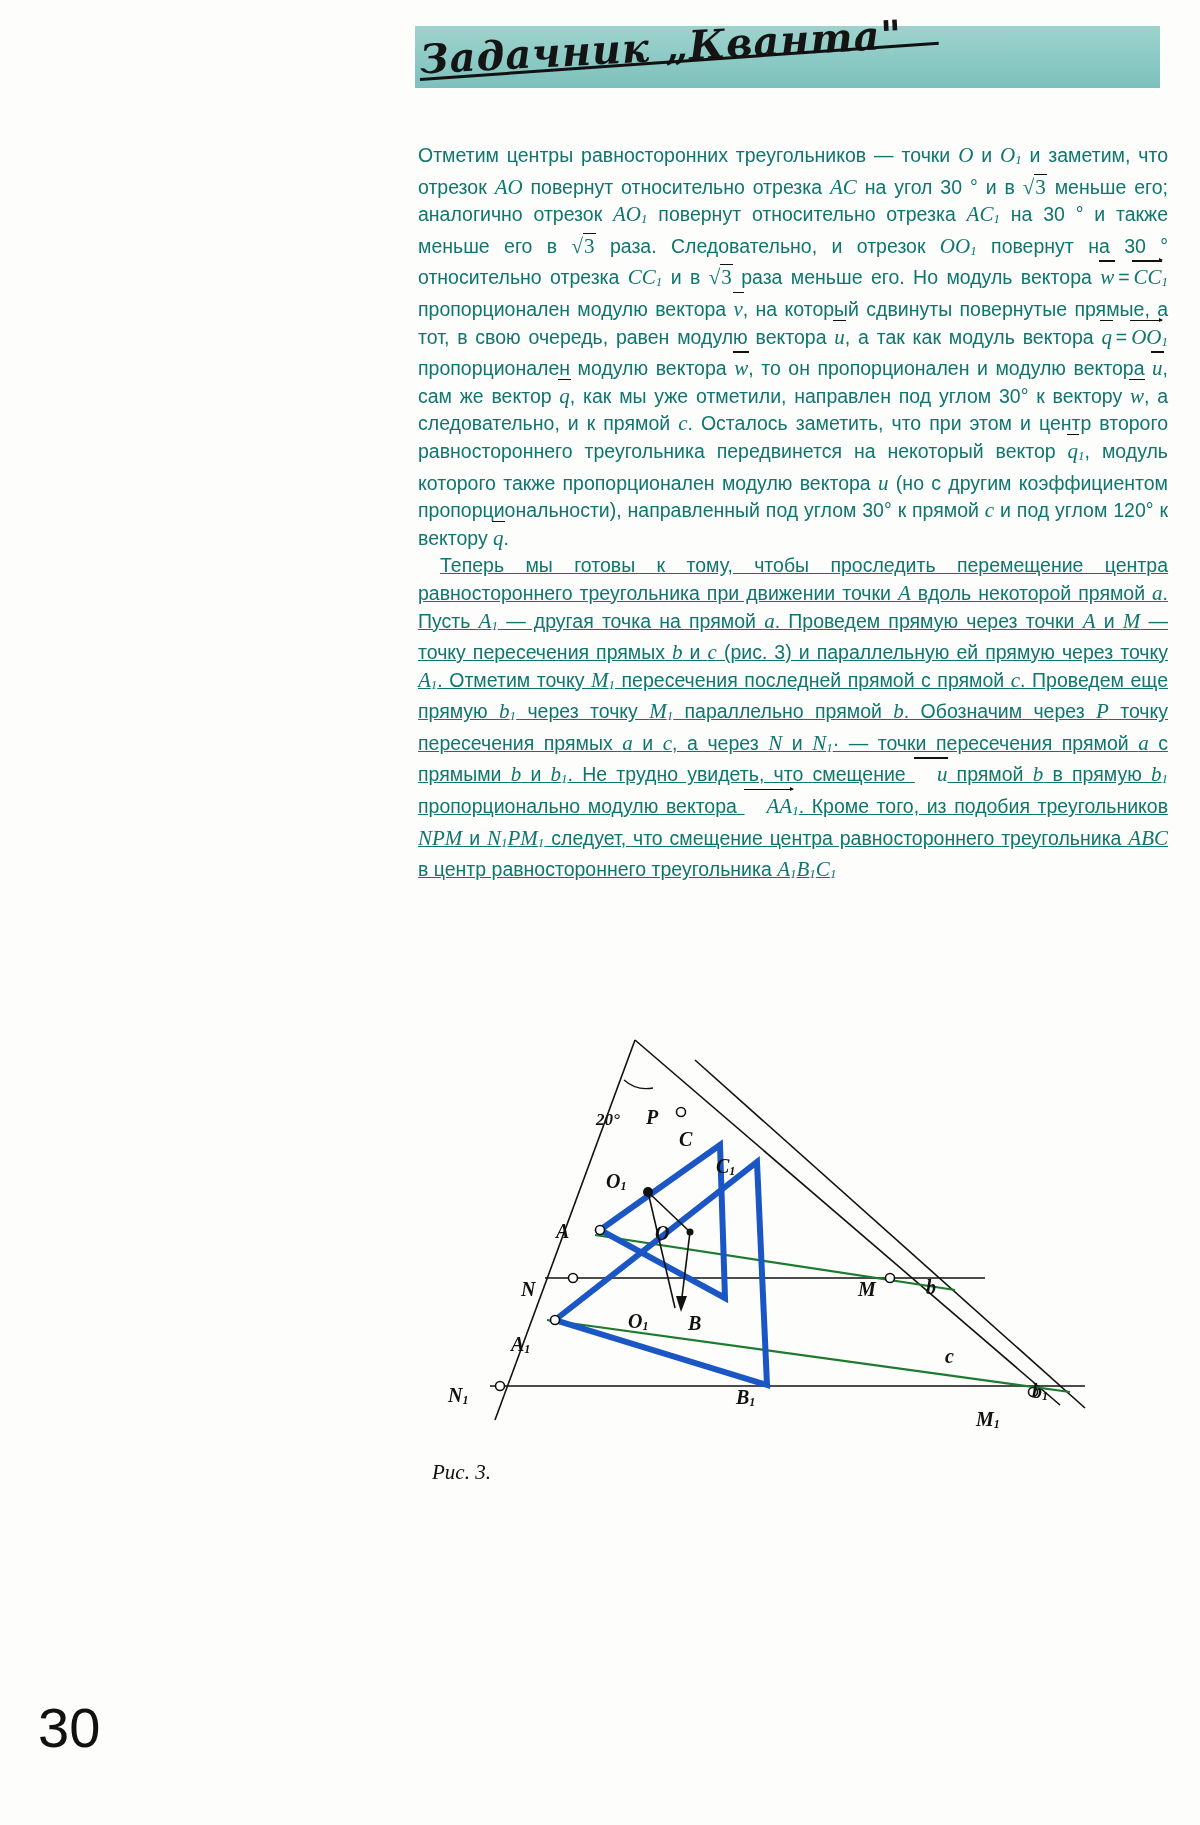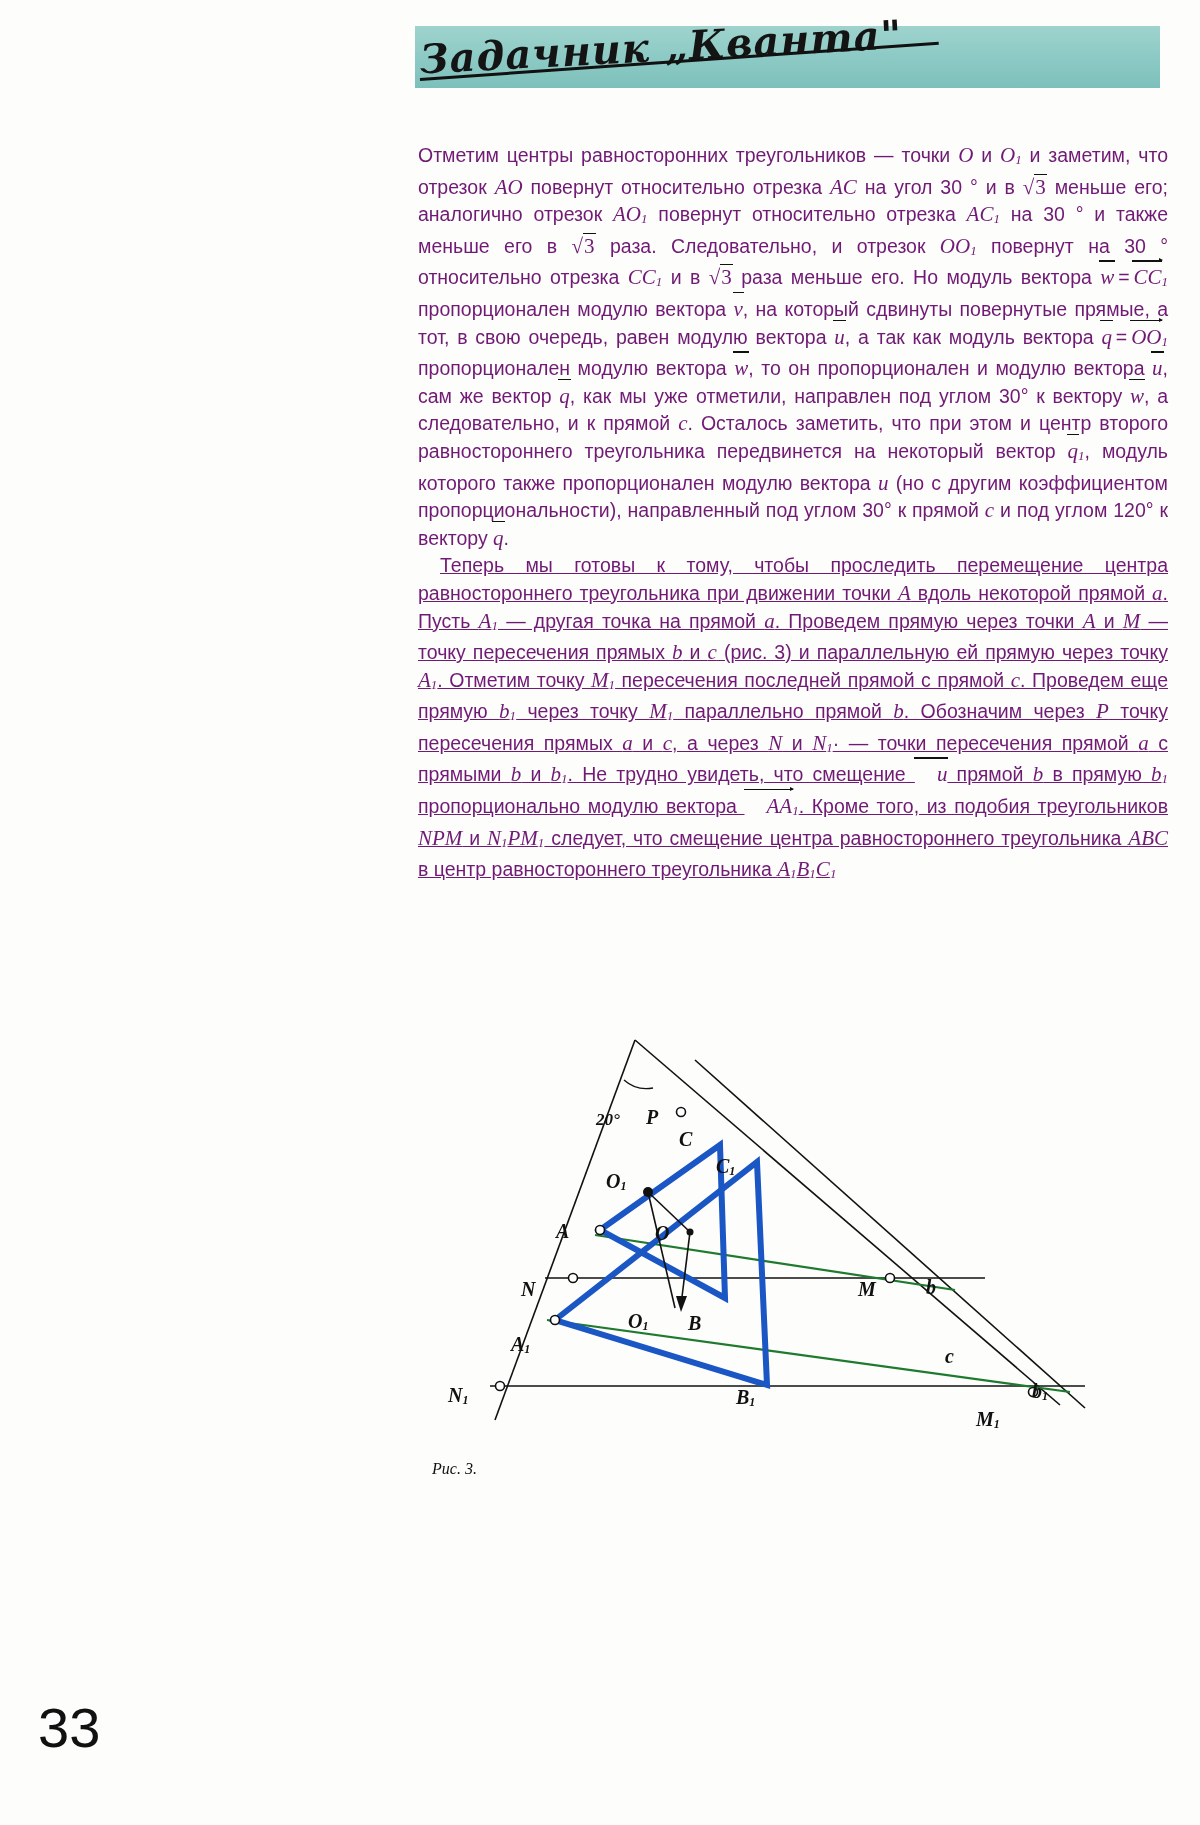--- a/index.html
+++ b/index.html
@@ -57,21 +57,21 @@
 
   
   .col {
     position: absolute;
     left: 418px;
     top: 142px;
     width: 750px;
     font-family: "Liberation Sans", sans-serif;
     font-size: 19.5px;
     line-height: 27.6px;
-    color: #701a75;
+    color: #0f766e;
     text-align: justify;
     text-justify: inter-word;
   }
   .col p {
     margin: 0;
   }
   .col p + p {
     text-indent: 22px;
     text-decoration: underline;
   }
@@ -127,21 +127,21 @@
     top: 1020px;
     width: 790px;
     height: 420px;
   }
   .figcaption {
     position: absolute;
     left: 432px;
     top: 1460px;
     font-family: "Liberation Serif", serif;
     font-style: italic;
-    font-size: 16px;
+    font-size: 21px;
     color: #111;
   }
 
   
   .pageno {
     position: absolute;
     left: 38px;
     top: 1695px;
     font-family: "Liberation Sans", sans-serif;
     font-size: 56px;
@@ -231,14 +231,14 @@
         <div style="position: absolute; left: 545px; top: 325px; font-family: &quot;Liberation Serif&quot;, serif; font-style: italic; font-weight: 700; font-size: 20px; color: rgb(17, 17, 17);">c</div>
         <div style="position: absolute; left: 48px; top: 364px; font-family: &quot;Liberation Serif&quot;, serif; font-style: italic; font-weight: 700; font-size: 20px; color: rgb(17, 17, 17);">N<span style="font-size:12px;vertical-align:-2px">1</span></div>
         <div style="position: absolute; left: 336px; top: 366px; font-family: &quot;Liberation Serif&quot;, serif; font-style: italic; font-weight: 700; font-size: 20px; color: rgb(17, 17, 17);">B<span style="font-size:12px;vertical-align:-2px">1</span></div>
         <div style="position: absolute; left: 632px; top: 360px; font-family: &quot;Liberation Serif&quot;, serif; font-style: italic; font-weight: 700; font-size: 20px; color: rgb(17, 17, 17);">b<span style="font-size:12px;vertical-align:-2px">1</span></div>
         <div style="position: absolute; left: 576px; top: 388px; font-family: &quot;Liberation Serif&quot;, serif; font-style: italic; font-weight: 700; font-size: 20px; color: rgb(17, 17, 17);">M<span style="font-size:12px;vertical-align:-2px">1</span></div>
       </div>
   </div>
 
   <div class="figcaption">Рис. 3.</div>
 
-  <div class="pageno">33</div>
+  <div class="pageno">30</div>
 </div>
 
 </body></html>

